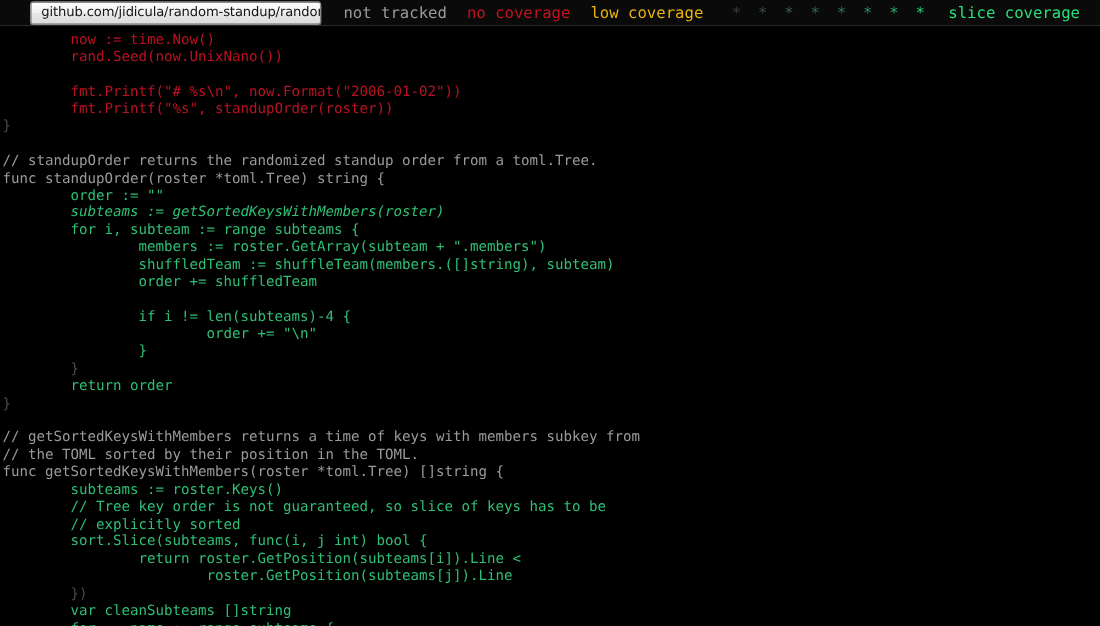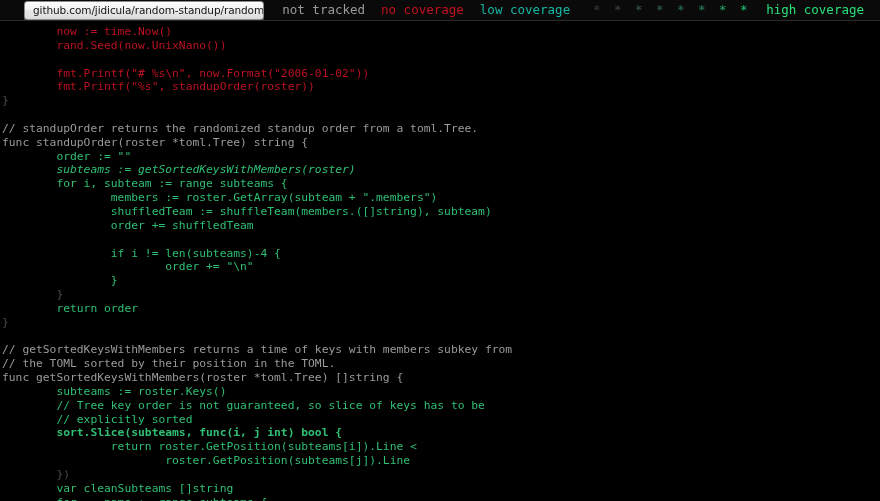--- a/index.html
+++ b/index.html
@@ -106,32 +106,32 @@
 <div id="topbar">
 
   <div class="file-select-wrap">
     <span class="file-select-label">github.com/jidicula/random-standup/random-standup.go (55.8%)</span>
 
   </div>
 
   <div id="legend">
     <span class="legend-item" style="color: rgb(154, 154, 154);">not tracked</span>
     <span class="legend-item" style="color: rgb(196, 18, 32);">no coverage</span>
-    <span class="legend-item" style="color: #14b8a6;">low coverage</span>
+    <span class="legend-item" style="color: #eab308;">low coverage</span>
     <span class="legend-grad" id="legend-gradient">
         <span class="star" style="color: rgb(58, 58, 52);">*</span>
         <span class="star" style="color: rgb(58, 74, 58);">*</span>
         <span class="star" style="color: rgb(58, 90, 66);">*</span>
         <span class="star" style="color: rgb(51, 101, 74);">*</span>
         <span class="star" style="color: rgb(46, 117, 80);">*</span>
         <span class="star" style="color: rgb(42, 138, 92);">*</span>
         <span class="star" style="color: rgb(38, 169, 104);">*</span>
         <span class="star" style="color: rgb(34, 200, 116);">*</span>
       </span>
-    <span class="legend-item" style="color: rgb(41, 224, 122);">high coverage</span>
+    <span class="legend-item" style="color: rgb(41, 224, 122);">slice coverage</span>
   </div>
 </div>
 
 <div id="code">
   <pre id="code-pre"><span style="color: rgb(187, 17, 34);">        now := time.Now()</span>
 <span style="color: rgb(187, 17, 34); text-align: center;">        rand.Seed(now.UnixNano())</span>
 <span style="color: rgb(154, 154, 154);"></span>
 <span style="color: rgb(187, 17, 34);">        fmt.Printf("# %s\n", now.Format("2006-01-02"))</span>
 <span style="color: rgb(187, 17, 34);">        fmt.Printf("%s", standupOrder(roster))</span>
 <span style="color: rgb(74, 74, 74);">}</span>
@@ -151,20 +151,20 @@
 <span style="color: rgb(74, 74, 74);">        }</span>
 <span style="color: rgb(47, 191, 116);">        return order</span>
 <span style="color: rgb(74, 74, 74);">}</span>
 <span style="color: rgb(154, 154, 154);"></span>
 <span style="color: rgb(154, 154, 154);">// getSortedKeysWithMembers returns a time of keys with members subkey from</span>
 <span style="color: rgb(154, 154, 154); text-align: center;">// the TOML sorted by their position in the TOML.</span>
 <span style="color: rgb(154, 154, 154);">func getSortedKeysWithMembers(roster *toml.Tree) []string {</span>
 <span style="color: rgb(47, 191, 116);">        subteams := roster.Keys()</span>
 <span style="color: rgb(47, 191, 116);">        // Tree key order is not guaranteed, so slice of keys has to be</span>
 <span style="color: rgb(47, 191, 116);">        // explicitly sorted</span>
-<span style="color: rgb(47, 191, 116); font-weight: bold;">        sort.Slice(subteams, func(i, j int) bool {</span>
+<span style="color: rgb(47, 191, 116);">        sort.Slice(subteams, func(i, j int) bool {</span>
 <span style="color: rgb(47, 191, 116);">                return roster.GetPosition(subteams[i]).Line &lt;</span>
 <span style="color: rgb(47, 191, 116);">                        roster.GetPosition(subteams[j]).Line</span>
 <span style="color: rgb(74, 74, 74);">        })</span>
 <span style="color: rgb(47, 191, 116);">        var cleanSubteams []string</span>
 <span style="color: rgb(47, 191, 116);">        for _, name := range subteams {</span>
 </pre>
 </div>
 
 </body></html>

